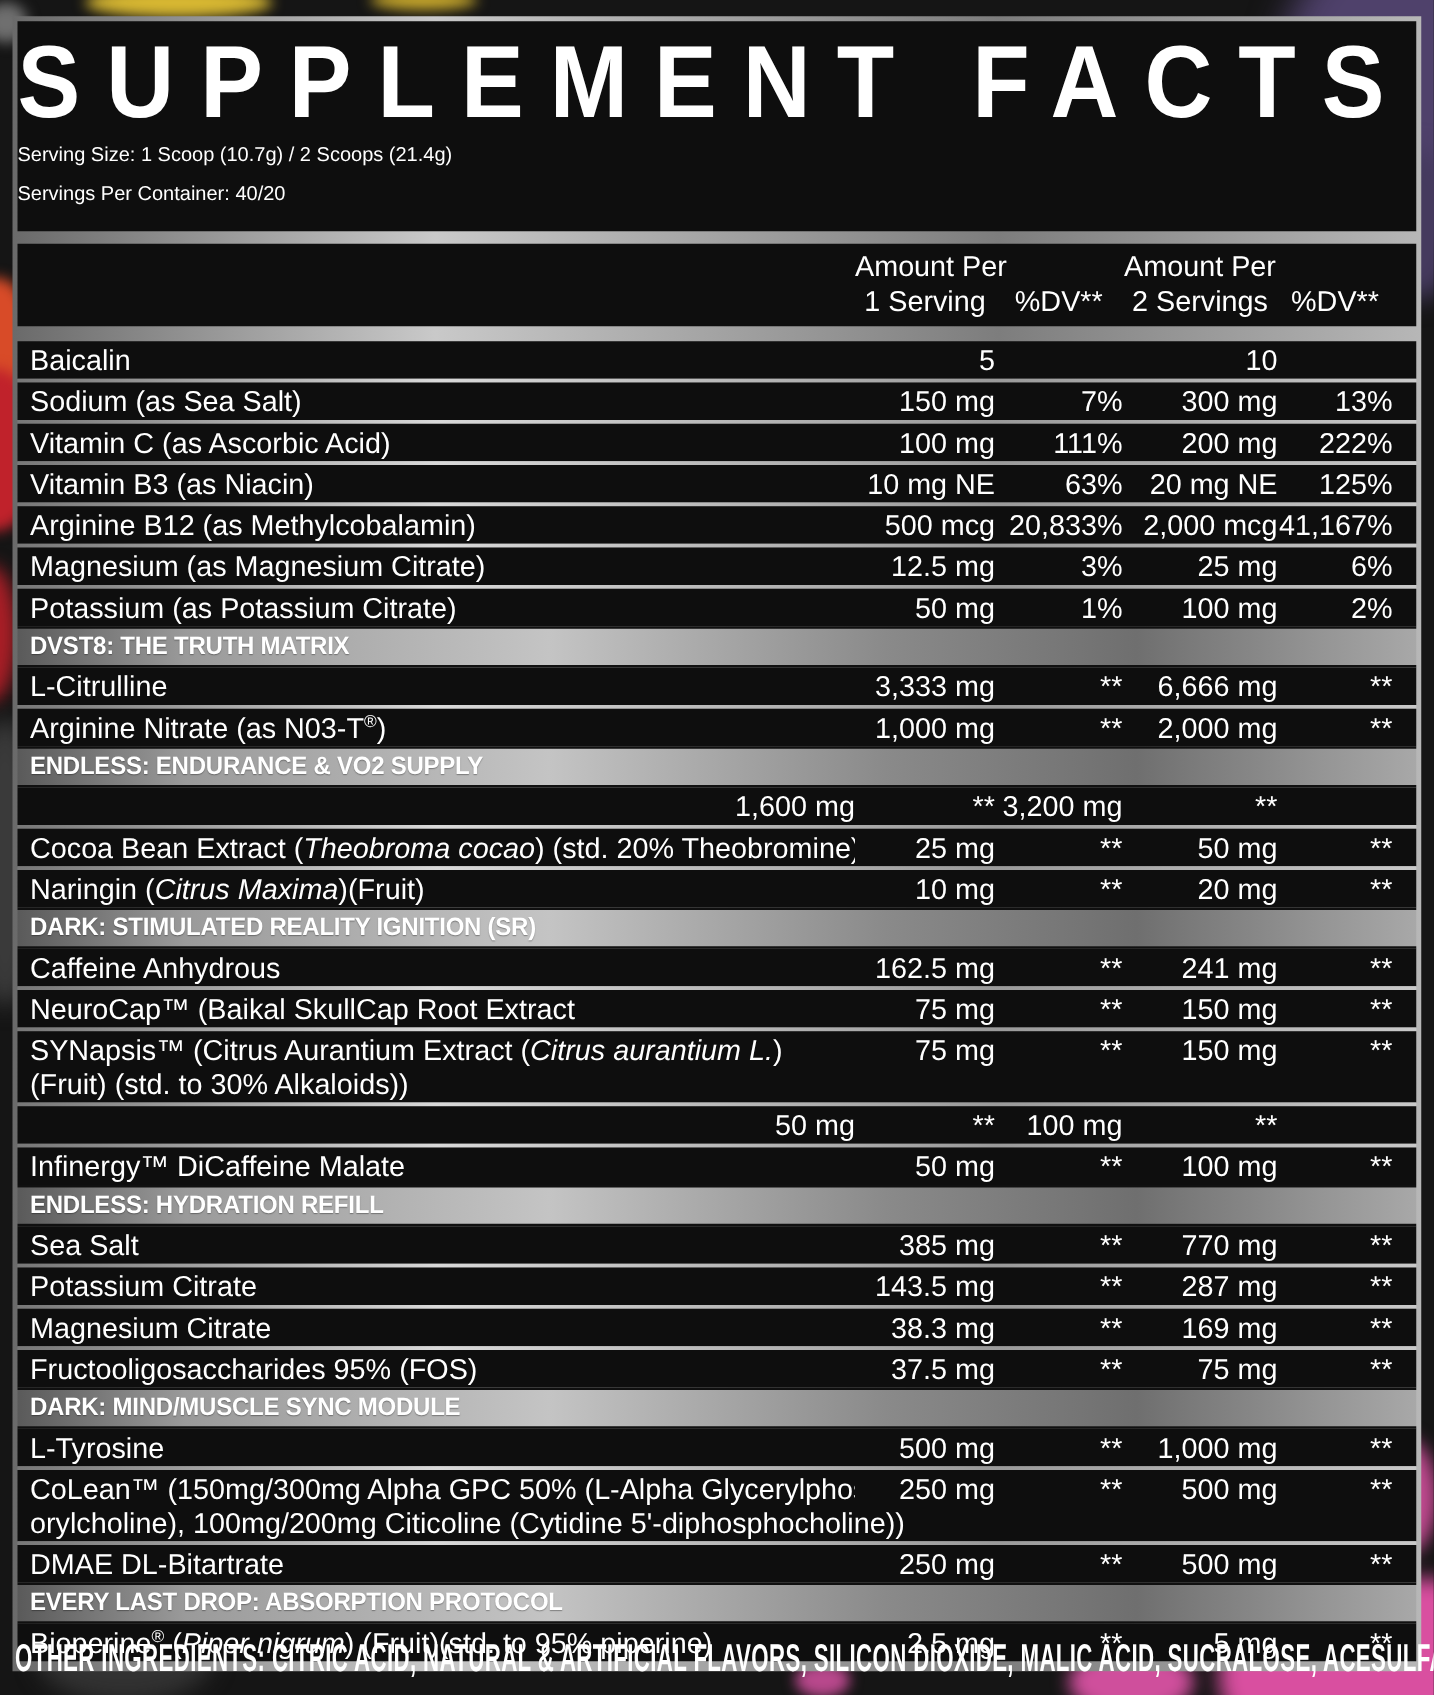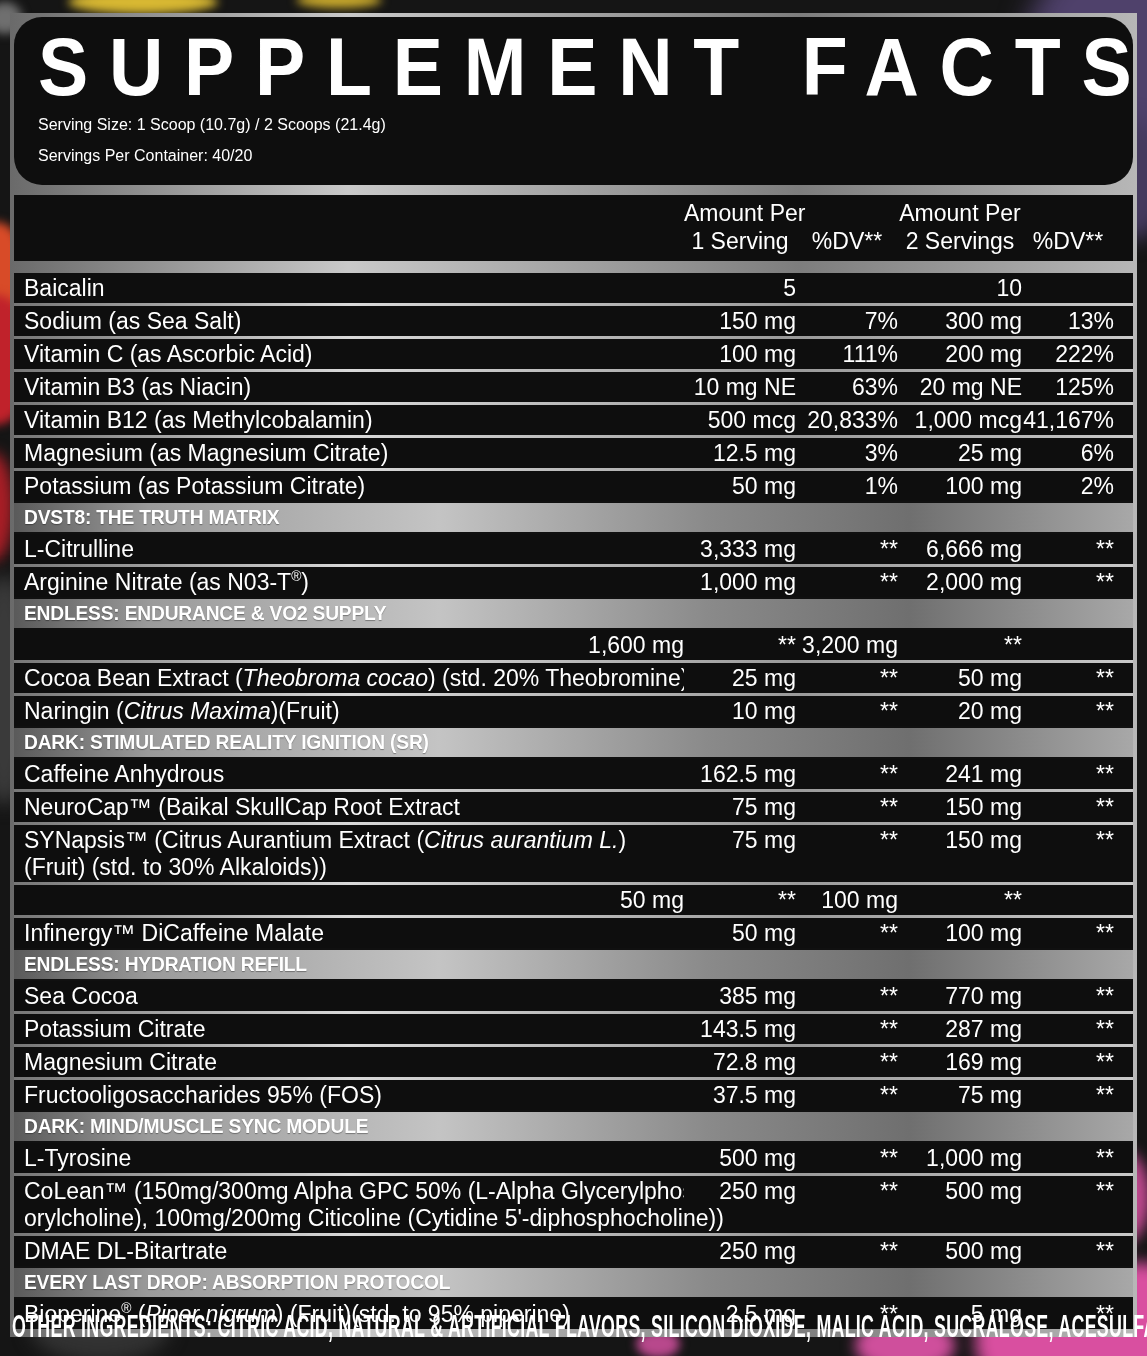--- a/index.html
+++ b/index.html
@@ -32,21 +32,21 @@
     position:absolute;left:10px;top:13px;width:1127px;box-sizing:border-box;
     background:linear-gradient(90deg,#6a6a6a,#c9c9c9 30%,#7d7d7d 70%,#b7b7b7);
     padding:4px 4px 8px 4px;
   }
   .block{background:#0e0e0e;}
   .sep{height:10px;}
   .sep.thick{height:12px;}
   .rowsep{height:3px;background:linear-gradient(90deg,#777,#d9d9d9 30%,#9a9a9a 70%,#c9c9c9);}
 
   
-  .hdr-block{padding:12px 14px 14px 24px;border-radius:28px;}
+  .hdr-block{padding:12px 14px 14px 0;}
   .facts-title{
     font-weight:bold;font-size:76px;line-height:70px;letter-spacing:21px;
     white-space:nowrap;transform:scale(0.99,1.08);transform-origin:left top;
   }
   .serving-line{font-size:16px;line-height:31px;}
   .serving-line.first{margin-top:10px;}
 
   
   .grid{
     display:grid;grid-template-columns:1fr 112px 102px 124px 92px;
@@ -162,24 +162,24 @@
       <div class="rowsep"></div>
       <div class="block grid row">
         <div class="cell name"><span>Vitamin B3 (as Niacin)</span></div>
         <div class="cell val">10 mg NE</div>
         <div class="cell val">63%</div>
         <div class="cell val">20 mg NE</div>
         <div class="cell val">125%</div>
       </div>
       <div class="rowsep"></div>
       <div class="block grid row">
-        <div class="cell name"><span>Vitamin B12 (as Methylcobalamin)</span></div>
+        <div class="cell name"><span>Arginine B12 (as Methylcobalamin)</span></div>
         <div class="cell val">500 mcg</div>
         <div class="cell val">20,833%</div>
-        <div class="cell val">1,000 mcg</div>
+        <div class="cell val">2,000 mcg</div>
         <div class="cell val">41,167%</div>
       </div>
       <div class="rowsep"></div>
       <div class="block grid row">
         <div class="cell name"><span>Magnesium (as Magnesium Citrate)</span></div>
         <div class="cell val">12.5 mg</div>
         <div class="cell val">3%</div>
         <div class="cell val">25 mg</div>
         <div class="cell val">6%</div>
       </div>
@@ -265,38 +265,38 @@
       <div class="rowsep"></div>
       <div class="block grid row">
         <div class="cell name"><span>Infinergy™ DiCaffeine Malate</span></div>
         <div class="cell val">50 mg</div>
         <div class="cell val">**</div>
         <div class="cell val">100 mg</div>
         <div class="cell val">**</div>
       </div>
       <div class="section-bar"><span class="inner">ENDLESS: HYDRATION REFILL</span></div>
       <div class="block grid row">
-        <div class="cell name"><span>Sea Cocoa</span></div>
+        <div class="cell name"><span>Sea Salt</span></div>
         <div class="cell val">385 mg</div>
         <div class="cell val">**</div>
         <div class="cell val">770 mg</div>
         <div class="cell val">**</div>
       </div>
       <div class="rowsep"></div>
       <div class="block grid row">
         <div class="cell name"><span>Potassium Citrate</span></div>
         <div class="cell val">143.5 mg</div>
         <div class="cell val">**</div>
         <div class="cell val">287 mg</div>
         <div class="cell val">**</div>
       </div>
       <div class="rowsep"></div>
       <div class="block grid row">
         <div class="cell name"><span>Magnesium Citrate</span></div>
-        <div class="cell val">72.8 mg</div>
+        <div class="cell val">38.3 mg</div>
         <div class="cell val">**</div>
         <div class="cell val">169 mg</div>
         <div class="cell val">**</div>
       </div>
       <div class="rowsep"></div>
       <div class="block grid row">
         <div class="cell name"><span>Fructooligosaccharides 95% (FOS)</span></div>
         <div class="cell val">37.5 mg</div>
         <div class="cell val">**</div>
         <div class="cell val">75 mg</div>

